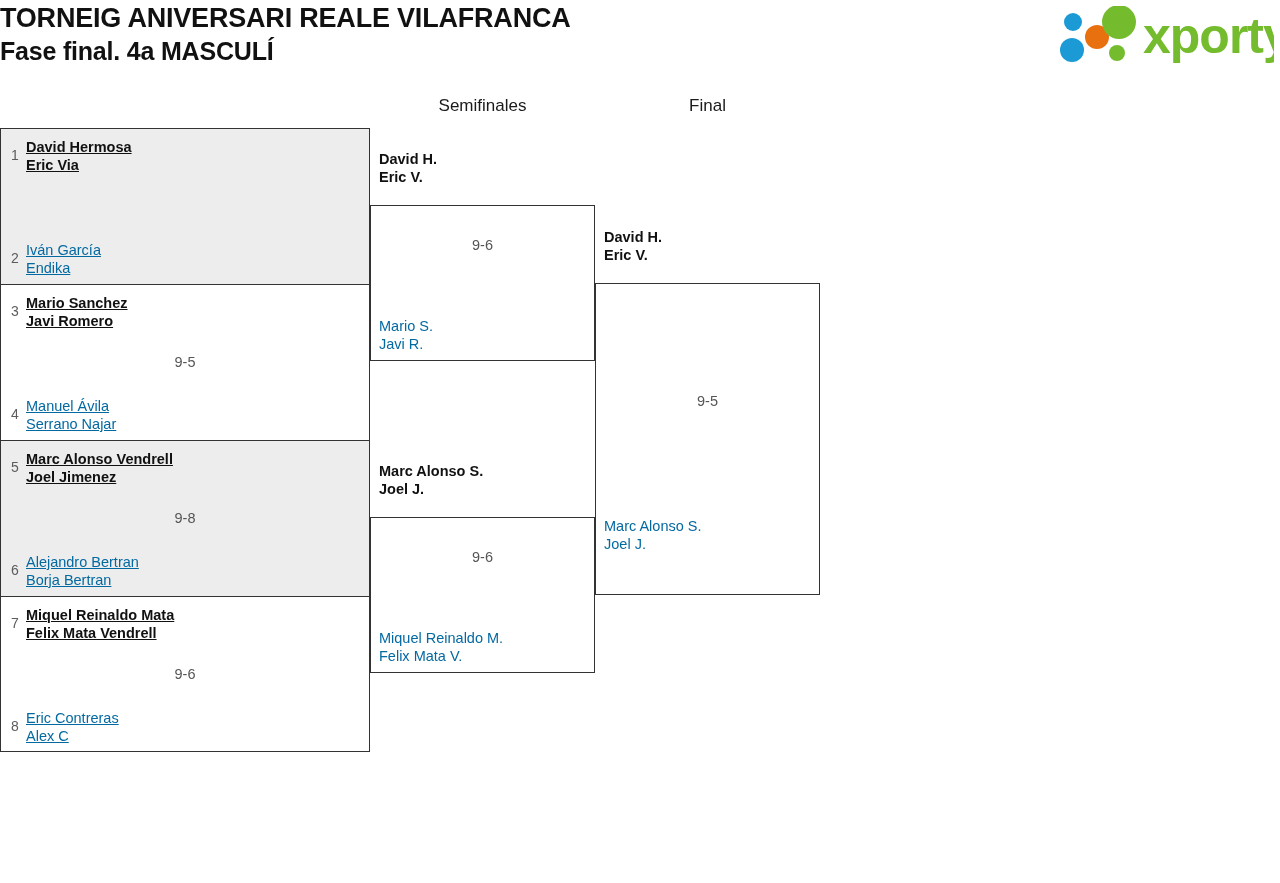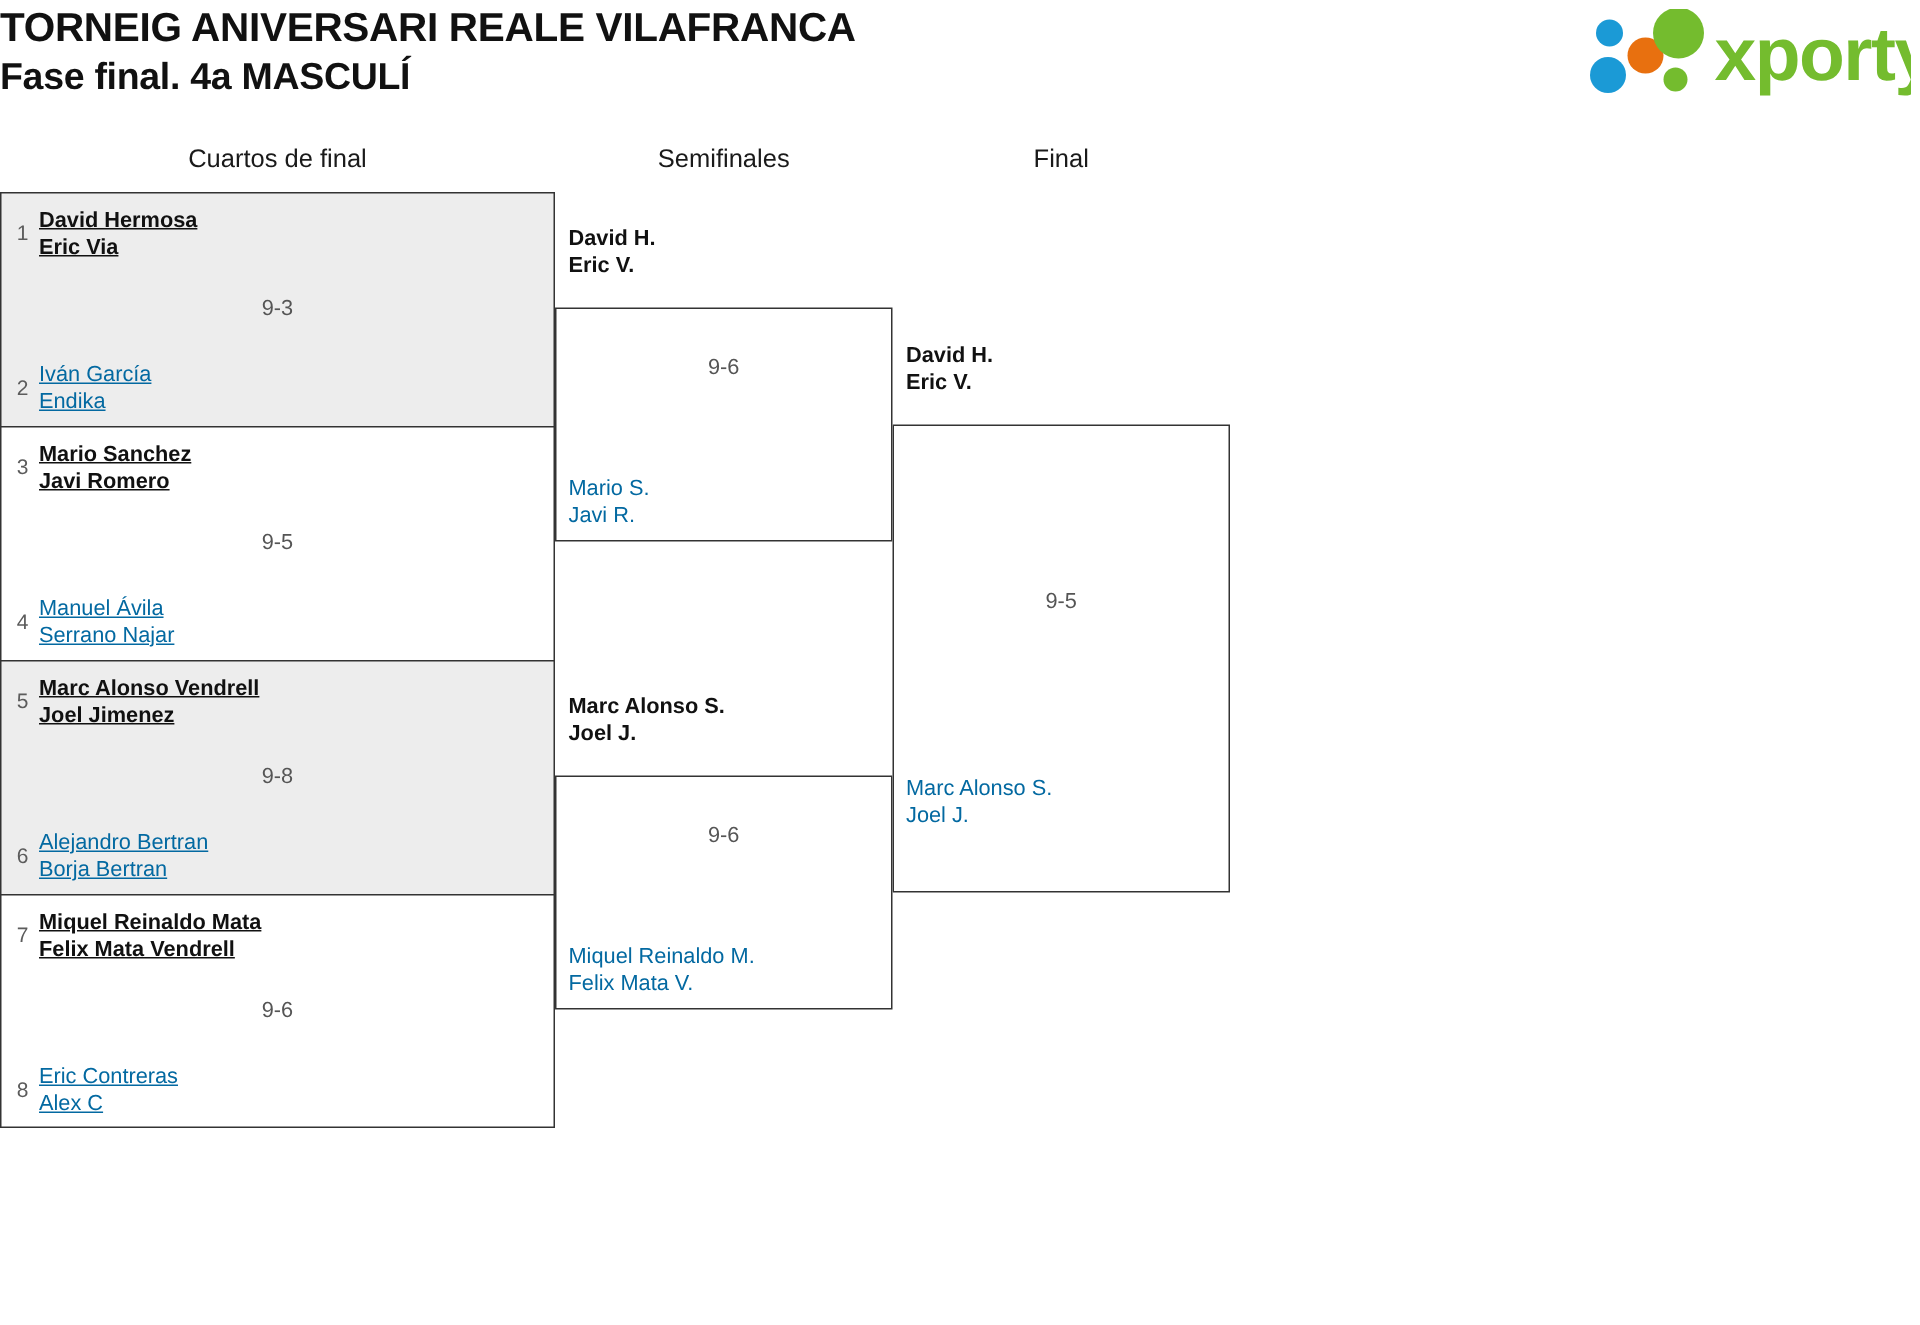--- a/index.html
+++ b/index.html
@@ -208,34 +208,32 @@
       <circle cx="47" cy="31" r="12" fill="#e8700f"></circle>
       <circle cx="69" cy="16" r="17" fill="#74bc2e"></circle>
       <circle cx="67" cy="47" r="8" fill="#74bc2e"></circle>
       <text x="93" y="47" font-family="Liberation Sans, sans-serif" font-size="50" font-weight="700" fill="#74bc2e" letter-spacing="-1">xporty</text>
     </svg>
   </div>
 
 </div>
 
 <div class="round-headers">
-  <div class="round-header rh-qf">Cuartos de final</div>
   <div class="round-header rh-sf">Semifinales</div>
   <div class="round-header rh-final">Final</div>
 </div>
 
 <div class="bracket">
 
   <div class="qf-cell qf-1 shaded">
     <span class="seed top">1</span>
     <div class="team top winner">
       <span class="ln">David Hermosa</span>
       <span class="ln">Eric Via</span>
     </div>
-    <div class="score">9-3</div>
     <span class="seed bottom">2</span>
     <div class="team bottom loser">
       <span class="ln">Iván García</span>
       <span class="ln">Endika</span>
     </div>
   </div>
 
   <div class="qf-cell qf-2 plain">
     <span class="seed top">3</span>
     <div class="team top winner">

